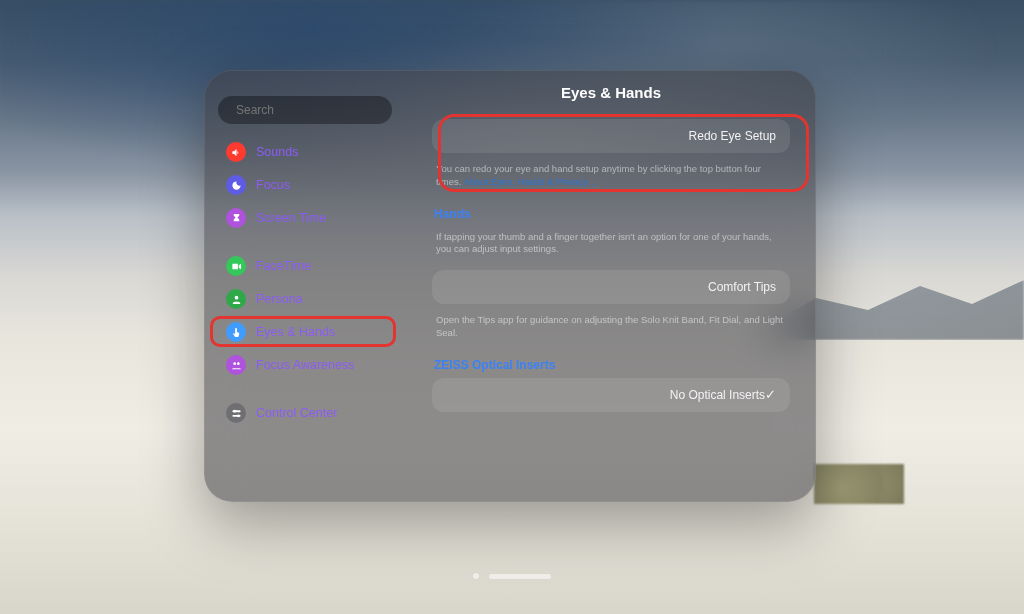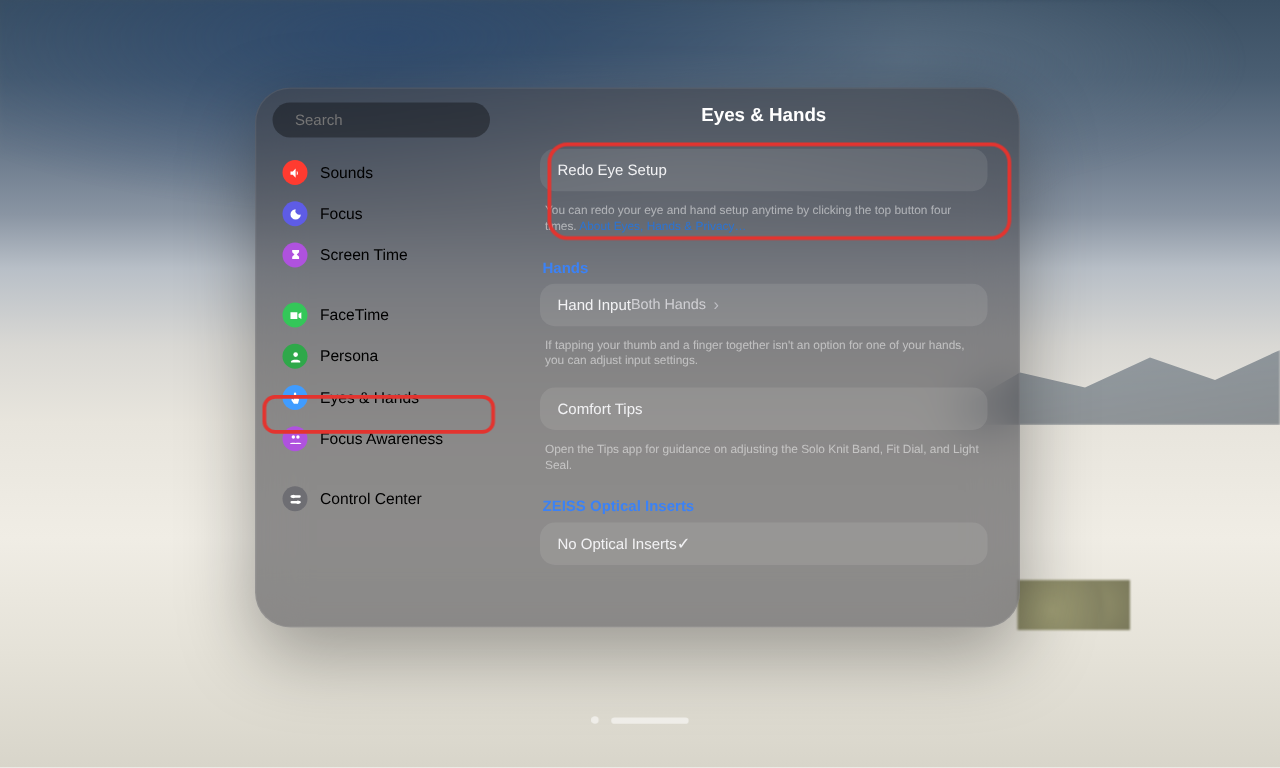--- a/index.html
+++ b/index.html
@@ -37,41 +37,41 @@
       width:612px; height:432px;
       border-radius:28px;
       backdrop-filter: blur(18px);
       background: rgba(60,60,65,.55);
       box-shadow: 0 20px 60px rgba(0,0,0,.35), inset 0 0 0 1px rgba(255,255,255,.08);
       overflow:hidden;
       color:#e8e8ea;
     }
     .sidebar {
       position:absolute; left:0; top:0; bottom:0; width:198px;
-      padding:12px 10px 0 14px;
+      padding:26px 10px 0 14px;
       display:flex; flex-direction:column; gap:3px;
       overflow:hidden;
     }
     .search {
       display:flex; align-items:center; gap:8px;
       background: rgba(0,0,0,.35);
       border-radius:16px; height:28px; padding:0 10px;
       margin-bottom:10px;
     }
     .search .mic { width:14px; height:14px; border-radius:50%;
       background: radial-gradient(circle at 35% 35%, #ff6b6b, #c92a2a);
       box-shadow:0 0 0 1px rgba(255,255,255,.15) inset; }
     .search input {
       flex:1; background:transparent; border:0; outline:0; color:#cfcfd2;
       font-size:12px;
     }
     .side-item {
       display:flex; align-items:center; gap:10px;
       height:30px; padding:0 8px; border-radius:12px;
-      font-size:12.5px; color:#000000; cursor:pointer;
+      font-size:12.5px; color:#8b5cf6; cursor:pointer;
     }
     .side-spacer { height:12px; }
     .icn { width:20px; height:20px; border-radius:50%; display:flex; align-items:center; justify-content:center; font-size:11px; color:#fff; flex:0 0 auto; }
     .bg-red{background:#ff3b30;} .bg-indigo{background:#5e5ce6;} .bg-purple{background:#af52de;}
     .bg-green{background:#34c759;} .bg-greenD{background:#2fa84a;}
     .bg-blue{background:#007aff;} .bg-grey{background:#6e6e73;}
     .bg-blueL{background:#409cff;}
 
     .highlight-a {
       position:absolute; left:210px; top:316px; width:186px; height:31px;
@@ -85,21 +85,21 @@
     .main {
       position:absolute; left:198px; right:0; top:0; bottom:0;
       padding:14px 26px 0 30px; overflow:hidden;
     }
     .title { text-align:center; font-weight:600; font-size:15px; margin-bottom:18px; color:#fff; }
     .group {
       background: rgba(255,255,255,.09);
       border-radius:12px; overflow:hidden; margin-bottom:6px;
     }
     .row {
-      display:flex; align-items:center; justify-content:flex-start;
+      display:flex; align-items:center; justify-content:flex-end;
       min-height:34px; padding:0 14px; font-size:12px; color:#f2f2f4; cursor:pointer;
     }
     .row + .row { border-top:1px solid rgba(255,255,255,.12); }
     .row .value { color:#d0d0d4; font-size:11.5px; display:flex; align-items:center; gap:6px; }
     .chev { font-size:13px; color:#bdbdc2; }
     .caption { font-size:9.5px; color:rgba(255,255,255,.5); line-height:1.35; padding:4px 4px 14px 4px; }
     .caption .link { color:#2b74d4; }
     .section-label { font-size:12px; font-weight:600; color:#3b82f6; margin:4px 2px 6px; }
     .check { font-size:13px; }
 
@@ -211,29 +211,20 @@
     <div class="group">
       <div class="row">
         <span>Redo Eye Setup</span>
       </div>
     </div>
     <div class="caption">
       <span>You can redo your eye and hand setup anytime by clicking the top button four times. </span><span class="link">About Eyes, Hands &amp; Privacy…</span>
     </div>
 
     <div class="section-label">Hands</div>
-    <div class="group">
-      <div class="row">
-        <span>Hand Input</span>
-        <span class="value">
-          <span>Both Hands</span>
-          <span class="chev">›</span>
-        </span>
-      </div>
-    </div>
     <div class="caption">If tapping your thumb and a finger together isn't an option for one of your hands, you can adjust input settings.</div>
 
     <div class="group">
       <div class="row">
         <span>Comfort Tips</span>
       </div>
     </div>
     <div class="caption">Open the Tips app for guidance on adjusting the Solo Knit Band, Fit Dial, and Light Seal.</div>
 
     <div class="section-label">ZEISS Optical Inserts</div>

